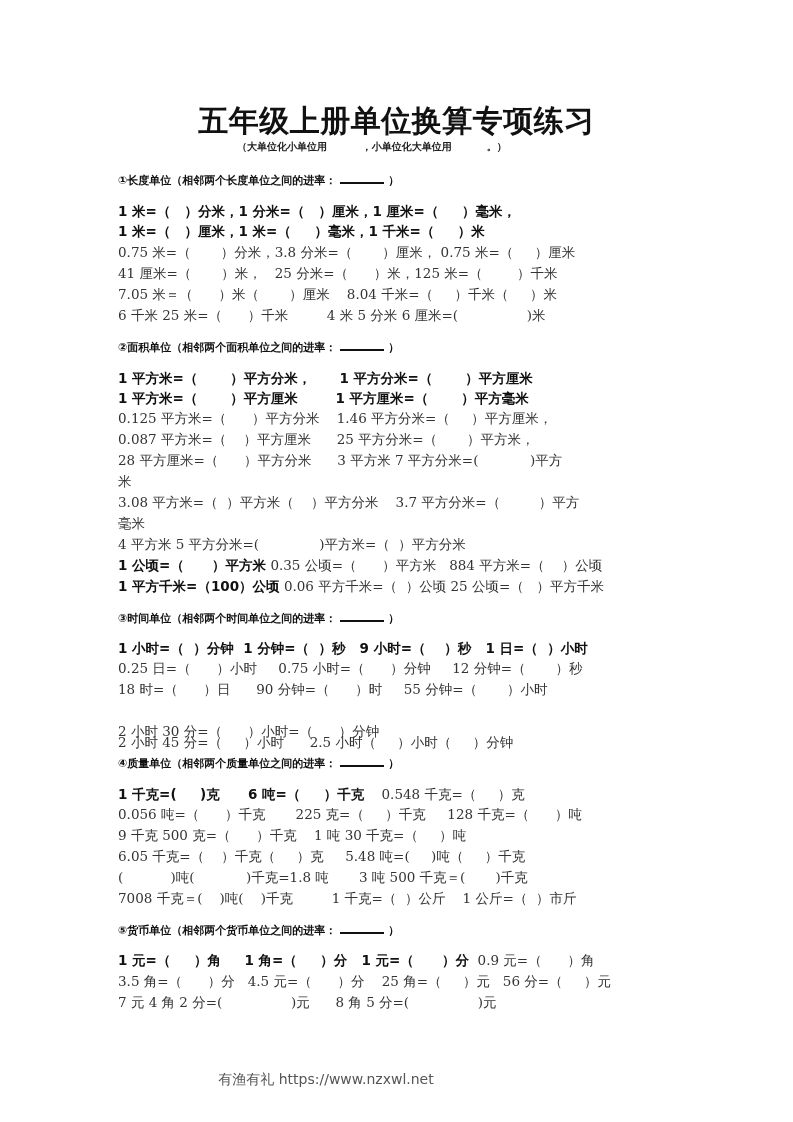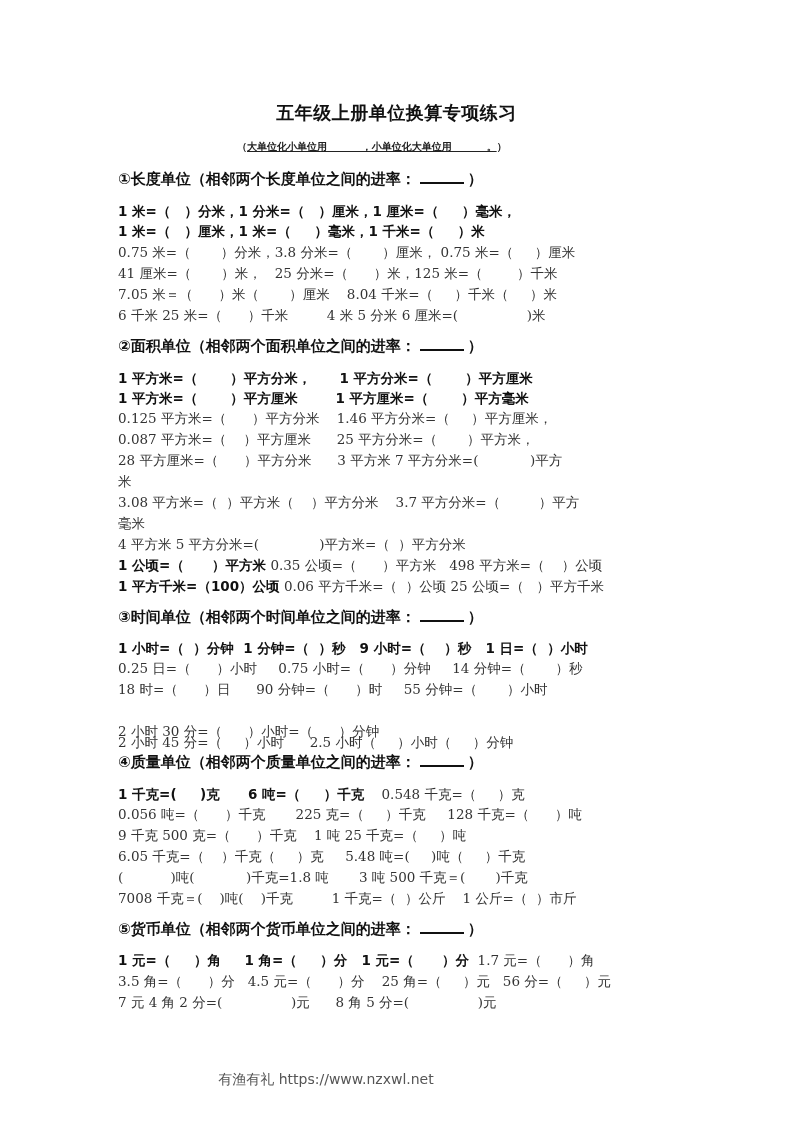--- a/index.html
+++ b/index.html
@@ -1,23 +1,23 @@
 <!DOCTYPE html>
 <html><head>
   <meta charset="utf-8">
   <style>
     html, body { margin: 0; padding: 0; background: #ffffff; }
     body { width: 793px; height: 1122px; position: relative; overflow: hidden; color: #111; }
     .title { position: absolute; left: 0; width: 793px; top: 101px; text-align: center;
-      font-family: "DejaVu Sans", sans-serif; font-weight: bold; font-size: 18px; letter-spacing: 0.5px; color: #111; }
+      font-family: "DejaVu Sans", sans-serif; font-weight: bold; font-size: 30px; letter-spacing: 0.5px; color: #111; }
     .subtitle { position: absolute; left: 237px; top: 140px; font-family: "DejaVu Sans", sans-serif;
       font-weight: bold; font-size: 10px; color: #222; white-space: pre; }
-    .subtitle .ul { text-decoration: underline; }
+    .subtitle .ul { }
     .section { position: absolute; left: 118px; font-family: "DejaVu Sans", sans-serif; font-weight: bold;
-      font-size: 15px; color: #111; white-space: pre; }
+      font-size: 11px; color: #111; white-space: pre; }
     .blank { display: inline-block; width: 44px; border-bottom: 2px solid #111; margin: 0 4px; height: 14px; vertical-align: baseline; }
     .line { position: absolute; left: 118px; font-family: "DejaVu Serif", serif; font-size: 13.5px;
       color: #333; white-space: pre; line-height: 20px; }
     .line.b { font-family: "DejaVu Sans", sans-serif; font-weight: bold; color: #111; }
     .footer { position: absolute; left: 0; width: 652px; top: 1071px; text-align: center;
       font-family: "DejaVu Sans", sans-serif; font-size: 14px; color: #555; }
   </style>
 </head>
 <body>
 
@@ -36,36 +36,36 @@
 <div class="section" style="top:335px"><span>②面积单位（相邻两个面积单位之间的进率：</span><span class="blank"></span><span>）</span></div>
 <div class="line b" style="top:368px">1 平方米=（       ）平方分米，      1 平方分米=（       ）平方厘米</div>
 <div class="line b" style="top:388px">1 平方米=（       ）平方厘米        1 平方厘米=（       ）平方毫米</div>
 <div class="line" style="top:408px">0.125 平方米=（      ）平方分米    1.46 平方分米=（     ）平方厘米，</div>
 <div class="line" style="top:429px">0.087 平方米=（    ）平方厘米      25 平方分米=（       ）平方米，</div>
 <div class="line" style="top:450px">28 平方厘米=（      ）平方分米      3 平方米 7 平方分米=(            )平方</div>
 <div class="line" style="top:471px">米</div>
 <div class="line" style="top:492px">3.08 平方米=（  ）平方米（    ）平方分米    3.7 平方分米=（         ）平方</div>
 <div class="line" style="top:513px">毫米</div>
 <div class="line" style="top:534px">4 平方米 5 平方分米=(              )平方米=（  ）平方分米</div>
-<div class="line" style="top:555px"><span class="line b" style="position:static">1 公顷=（      ）平方米</span><span> 0.35 公顷=（      ）平方米   498 平方米=（    ）公顷</span></div>
+<div class="line" style="top:555px"><span class="line b" style="position:static">1 公顷=（      ）平方米</span><span> 0.35 公顷=（      ）平方米   884 平方米=（    ）公顷</span></div>
 <div class="line" style="top:576px"><span class="line b" style="position:static">1 平方千米=（100）公顷</span><span> 0.06 平方千米=（  ）公顷 25 公顷=（   ）平方千米</span></div>
 
 <div class="section" style="top:606px"><span>③时间单位（相邻两个时间单位之间的进率：</span><span class="blank"></span><span>）</span></div>
 <div class="line b" style="top:638px">1 小时=（  ）分钟  1 分钟=（  ）秒   9 小时=（    ）秒   1 日=（  ）小时</div>
-<div class="line" style="top:658px">0.25 日=（      ）小时     0.75 小时=（      ）分钟     14 分钟=（       ）秒</div>
+<div class="line" style="top:658px">0.25 日=（      ）小时     0.75 小时=（      ）分钟     12 分钟=（       ）秒</div>
 <div class="line" style="top:679px">18 时=（      ）日      90 分钟=（      ）时     55 分钟=（       ）小时</div>
 <div class="line" style="top:732px">2 小时 45 分=（     ）小时      2.5 小时（     ）小时（     ）分钟</div>
 <div class="line" style="top:721px">2 小时 30 分=（      ）小时=（      ）分钟</div>
 
 <div class="section" style="top:751px"><span>④质量单位（相邻两个质量单位之间的进率：</span><span class="blank"></span><span>）</span></div>
 <div class="line" style="top:784px"><span class="line b" style="position:static">1 千克=(     )克      6 吨=（     ）千克</span><span>    0.548 千克=（     ）克</span></div>
 <div class="line" style="top:804px">0.056 吨=（      ）千克       225 克=（     ）千克     128 千克=（      ）吨</div>
-<div class="line" style="top:825px">9 千克 500 克=（      ）千克    1 吨 25 千克=（     ）吨</div>
+<div class="line" style="top:825px">9 千克 500 克=（      ）千克    1 吨 30 千克=（     ）吨</div>
 <div class="line" style="top:846px">6.05 千克=（    ）千克（     ）克     5.48 吨=(     )吨（     ）千克</div>
 <div class="line" style="top:867px">(           )吨(            )千克=1.8 吨       3 吨 500 千克＝(       )千克</div>
 <div class="line" style="top:888px">7008 千克＝(    )吨(    )千克         1 千克=（  ）公斤    1 公斤=（  ）市斤</div>
 
 <div class="section" style="top:918px"><span>⑤货币单位（相邻两个货币单位之间的进率：</span><span class="blank"></span><span>）</span></div>
-<div class="line" style="top:950px"><span class="line b" style="position:static">1 元=（     ）角     1 角=（     ）分   1 元=（      ）分</span><span>  1.7 元=（      ）角</span></div>
+<div class="line" style="top:950px"><span class="line b" style="position:static">1 元=（     ）角     1 角=（     ）分   1 元=（      ）分</span><span>  0.9 元=（      ）角</span></div>
 <div class="line" style="top:971px">3.5 角=（      ）分   4.5 元=（      ）分    25 角=（     ）元   56 分=（     ）元</div>
 <div class="line" style="top:992px">7 元 4 角 2 分=(                )元      8 角 5 分=(                )元</div>
 
 <div class="footer">有渔有礼 https://www.nzxwl.net</div>
 
 </body></html>

